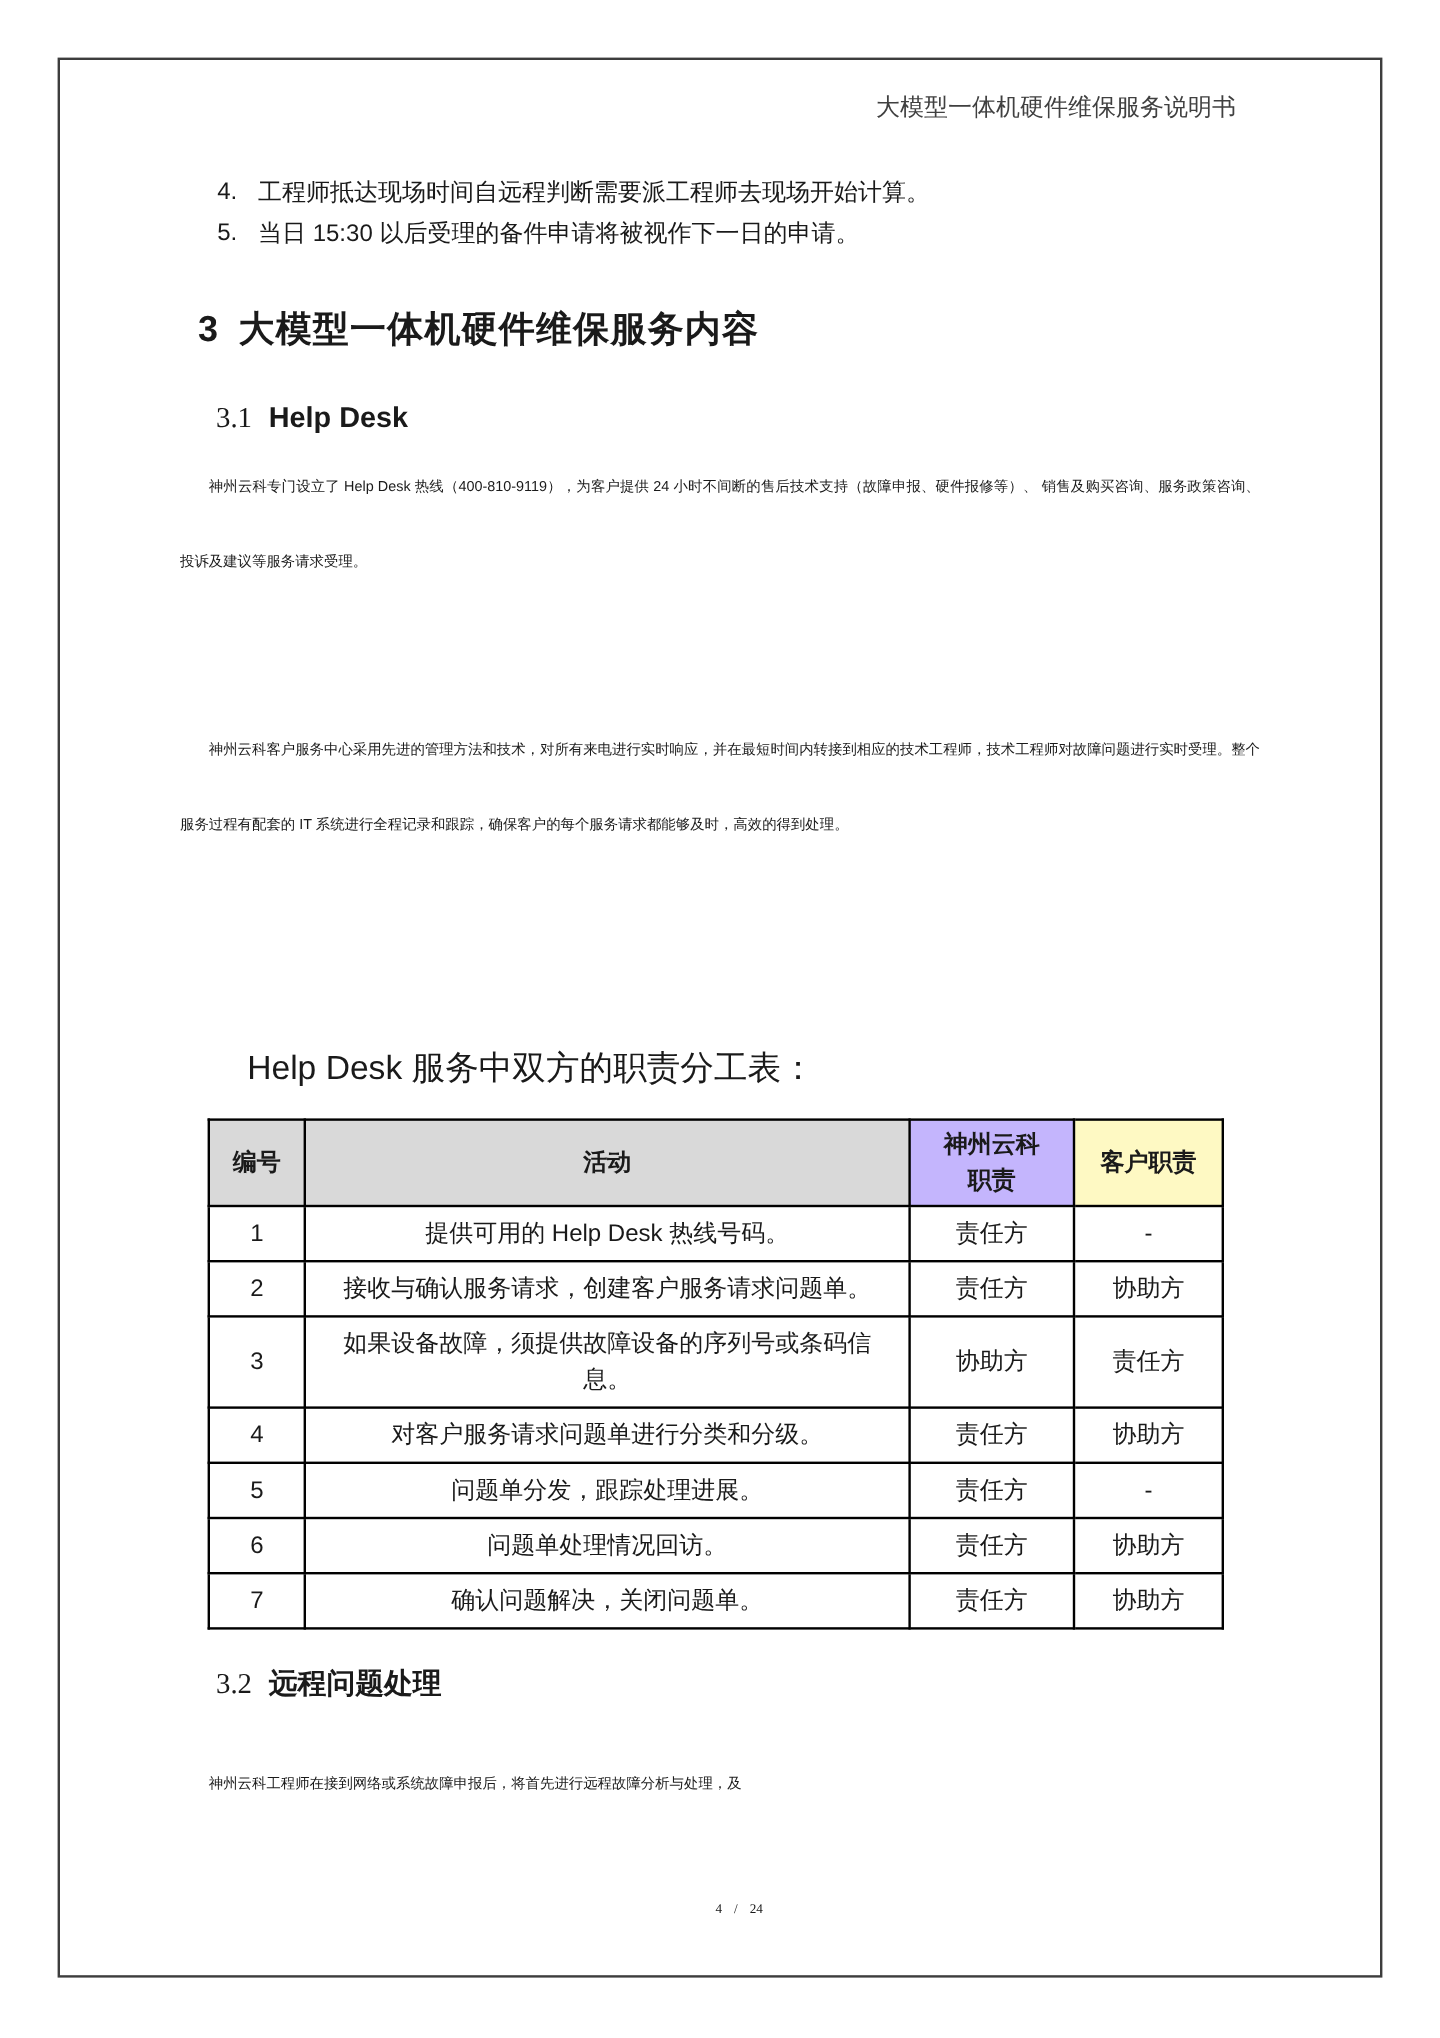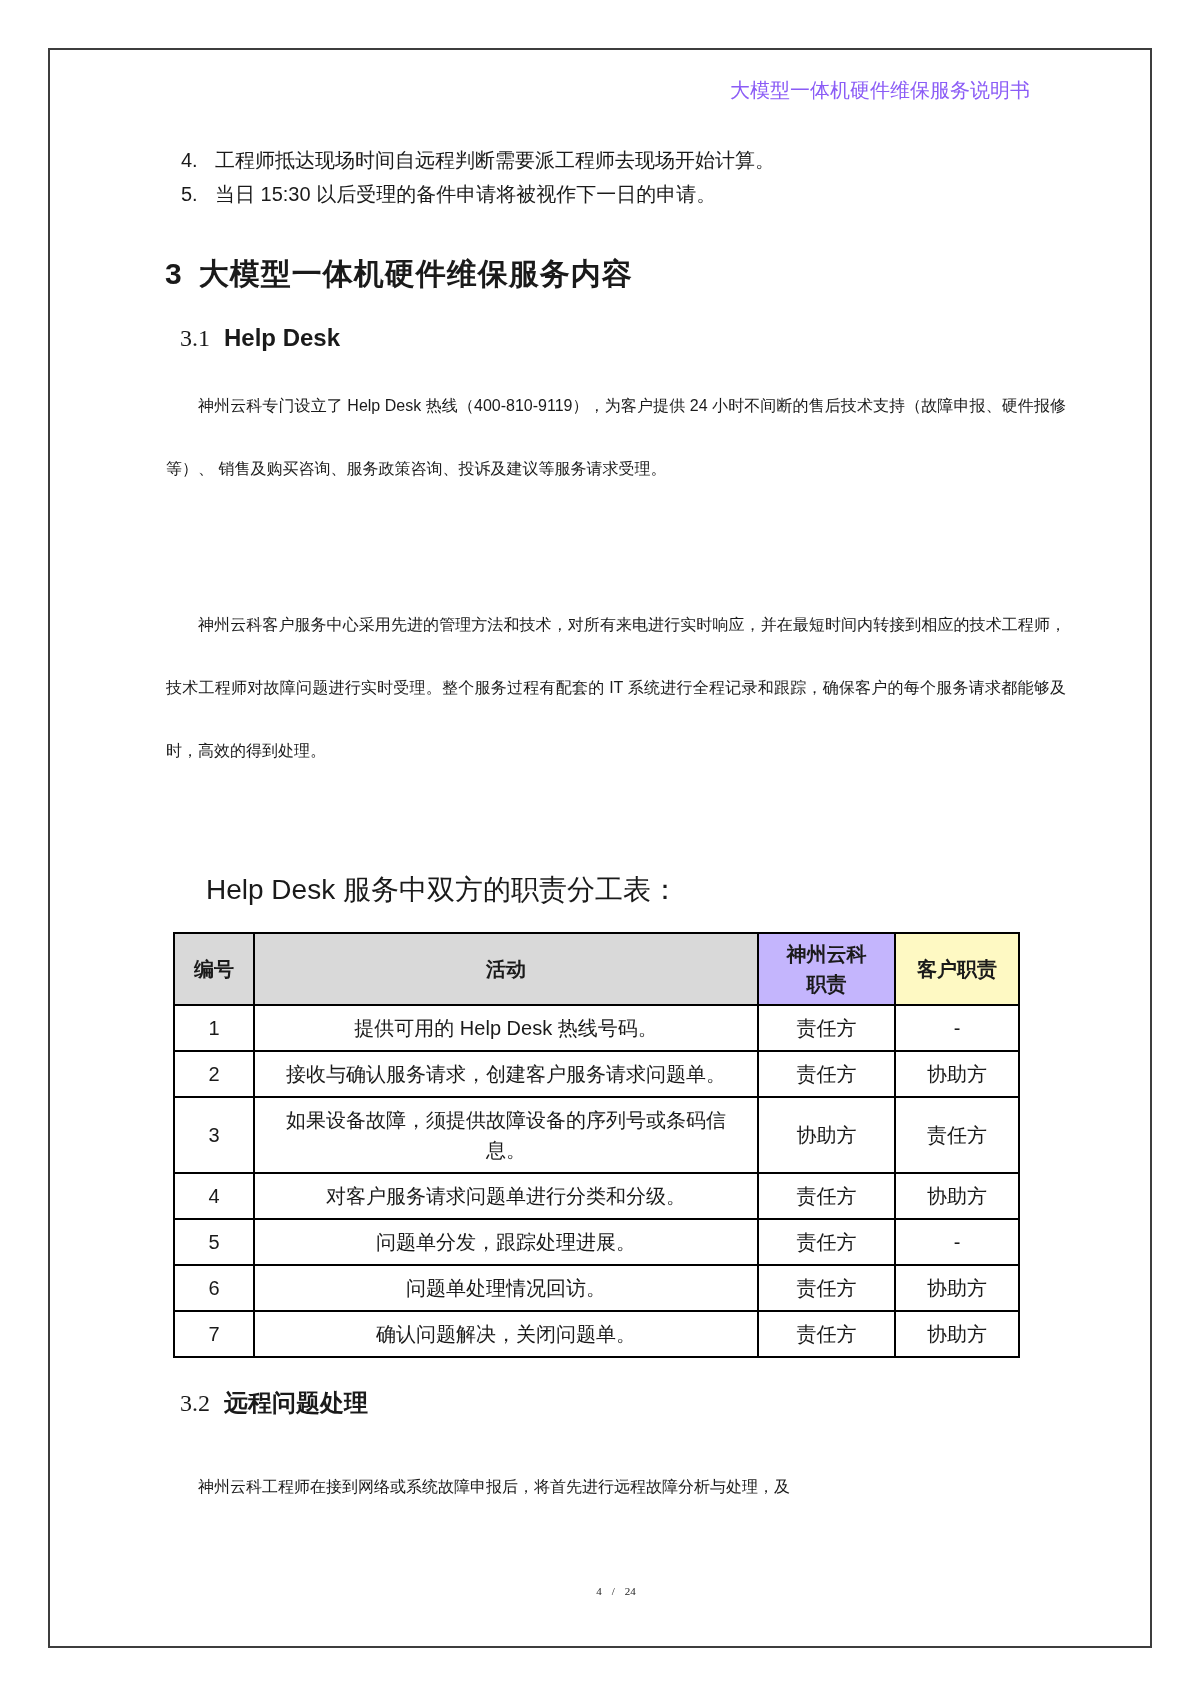--- a/index.html
+++ b/index.html
@@ -27,26 +27,26 @@
   .numbered-list li { display:flex; height:34px; align-items:center; font-size:20px; }
   .numbered-list .num { width:34px; flex:0 0 34px; }
   .h-main {
     position:absolute; left:165px; top:254px;
     display:flex; gap:16px; align-items:baseline;
     font-size:30px; font-weight:bold; letter-spacing:1px;
   }
   .h-sub { position:absolute; left:180px; display:flex; gap:14px; align-items:baseline; }
   .h-sub .num { font-family:"Liberation Serif", serif; font-size:24px; }
   .h-sub .title { font-size:24px; font-weight:bold; }
-  #h31 { top:324px; }
+  #h31 { top:335px; }
   #h32 { top:1387px; }
   .para {
     position:absolute; left:150px; width:900px;
-    font-size:16px; line-height:63px;
-    text-align:justify; text-indent:2em;margin-left:16px;
+    font-size:12px; line-height:63px;
+    text-align:justify; text-indent:2em;
   }
   #para1 { top:374px; }
   #para2 { top:593px; }
   #para3 { top:1455px; text-align:left; }
   .caption {
     position:absolute; left:150px; top:873px; width:900px;
     font-size:28px; line-height:34px; text-indent:2em;
   }
   table.resp-table {
     position:absolute; left:173px; top:932px;
@@ -69,21 +69,21 @@
     font-weight:normal; font-size:11px;padding-left:16px;
   }
   .footer span { padding:0 5px; }
 </style>
 </head>
 <body>
 
 <div class="page-border" style="border-color: rgb(61, 61, 61);"></div>
 
 <div class="header-wrap">
-  <span id="header-title" style="color: #8b5cf6;">大模型一体机硬件维保服务说明书</span>
+  <span id="header-title" style="color: #404040;">大模型一体机硬件维保服务说明书</span>
 </div>
 
 <ol class="numbered-list">
   <li>
     <span class="num">4.</span>
     <span class="txt">工程师抵达现场时间自远程判断需要派工程师去现场开始计算。</span>
   </li>
   <li>
     <span class="num">5.</span>
     <span class="txt">当日 15:30 以后受理的备件申请将被视作下一日的申请。</span>

